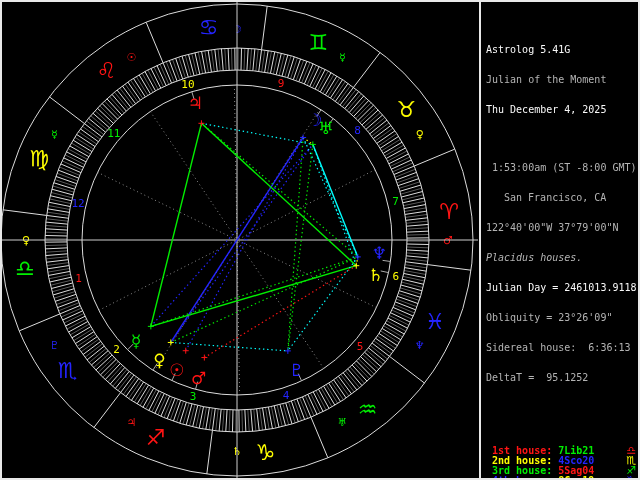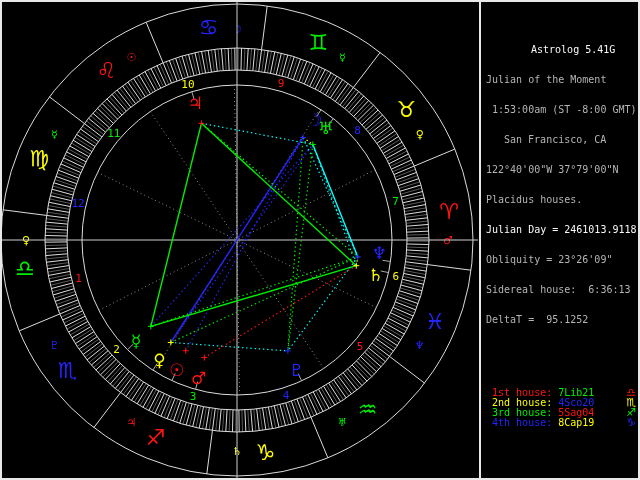--- a/index.html
+++ b/index.html
@@ -4,21 +4,21 @@
 <style>
   html,body{margin:0;padding:0;background:#000;}
   #screen{position:relative;width:640px;height:480px;background:#000;overflow:hidden;
           font-family:"DejaVu Sans Mono",monospace;}
   #frame{position:absolute;left:0;top:0;width:636px;height:476px;border:2px solid #e8e8e8;pointer-events:none;}
   #divider{position:absolute;left:479px;top:0;width:2px;height:480px;background:#e8e8e8;}
   #wheel{position:absolute;left:0;top:0;}
   #panel{position:absolute;left:486px;top:5px;width:150px;color:#b4b4b4;font-size:10px;line-height:10px;white-space:pre;}
   .hline{height:10px;}
   #house-list{margin-top:13px;}
-  .hrow{height:10px;display:flex;}
+  .hrow{height:10px;display:flex;font-weight:bold;}
   .gl{margin-left:auto;font-family:"DejaVu Sans",sans-serif;font-size:11px;line-height:10px;}
 </style>
 </head>
 <body>
 
 <div id="screen">
   <svg id="wheel" width="480" height="480" viewBox="0 0 480 480">
       <line x1="405.60314062202826" y1="261.7481257212795" x2="427.42237058487893" y2="264.5625890499157" stroke="#dcdcdc" stroke-width="1"></line>
       <line x1="405.9570186764007" y1="258.8022828396547" x2="427.8220446227585" y2="261.23551944243354" stroke="#5a5a5a" stroke-width="1"></line>
       <line x1="406.25943078616103" y1="255.85071260053502" x2="428.1635924173113" y2="257.901981290016" stroke="#dcdcdc" stroke-width="1"></line>
@@ -501,26 +501,27 @@
       <text x="198.73681357082472" y="377.78580683178575" fill="#ff1414" font-size="17" text-anchor="middle" dominant-baseline="central" font-family="&quot;DejaVu Sans&quot;,sans-serif">♂</text>
       <text x="195.31020039575128" y="103.21198660351271" fill="#ff1414" font-size="17" text-anchor="middle" dominant-baseline="central" font-family="&quot;DejaVu Sans&quot;,sans-serif">♃</text>
       <text x="375.5383735677873" y="275.44176983718796" fill="#ffff00" font-size="17" text-anchor="middle" dominant-baseline="central" font-family="&quot;DejaVu Sans&quot;,sans-serif">♄</text>
       <text x="325.88279915495946" y="127.97835916940362" fill="#00ef00" font-size="17" text-anchor="middle" dominant-baseline="central" font-family="&quot;DejaVu Sans&quot;,sans-serif">♅</text>
       <text x="379.4405087560435" y="252.6373045116231" fill="#2424ff" font-size="17" text-anchor="middle" dominant-baseline="central" font-family="&quot;DejaVu Sans&quot;,sans-serif">♆</text>
       <text x="296.59622384275633" y="369.9895769040121" fill="#2424ff" font-size="17" text-anchor="middle" dominant-baseline="central" font-family="&quot;DejaVu Sans&quot;,sans-serif">♇</text>
     </svg>
 
   <div id="panel">
     <div id="header-lines">
-      <div class="hline" style="color: rgb(250, 250, 250); margin-left: 45px;">Astrolog 5.41G</div>
+      <div class="hline" style="color: rgb(250, 250, 250);">Astrolog 5.41G</div>
       <div class="hline" style="color: rgb(180, 180, 180);">Julian of the Moment</div>
-      <div class="hline" style="color: rgb(180, 180, 180);"> 1:53:00am (ST -8:00 GMT)</div>
+      <div class="hline" style="color: rgb(250, 250, 250);">Thu December 4, 2025</div>
+      <div class="hline" style="color: rgb(180, 180, 180); margin-top: 28px;"> 1:53:00am (ST -8:00 GMT)</div>
       <div class="hline" style="color: rgb(180, 180, 180); margin-left: 18px;">San Francisco, CA</div>
       <div class="hline" style="color: rgb(180, 180, 180);">122°40'00"W 37°79'00"N</div>
-      <div class="hline" style="color: rgb(180, 180, 180);">Placidus houses.</div>
+      <div class="hline" style="color: rgb(180, 180, 180); font-style: italic;">Placidus houses.</div>
       <div class="hline" style="color: rgb(250, 250, 250);">Julian Day = 2461013.9118</div>
       <div class="hline" style="color: rgb(180, 180, 180);">Obliquity = 23°26'09"</div>
       <div class="hline" style="color: rgb(180, 180, 180);">Sidereal house:  6:36:13</div>
       <div class="hline" style="color: rgb(180, 180, 180);">DeltaT =  95.1252</div>
     </div>
 
     <div id="house-list"><div class="hrow"><span style="color: rgb(255, 20, 20);"> 1st house:</span><span style="color: rgb(0, 239, 0);"> 7Lib21</span><span class="gl" style="color: rgb(255, 20, 20);">♎</span></div><div class="hrow"><span style="color: rgb(255, 255, 0);"> 2nd house:</span><span style="color: rgb(36, 36, 255);"> 4Sco20</span><span class="gl" style="color: rgb(255, 255, 0);">♏</span></div><div class="hrow"><span style="color: rgb(0, 239, 0);"> 3rd house:</span><span style="color: rgb(255, 20, 20);"> 5Sag04</span><span class="gl" style="color: rgb(0, 239, 0);">♐</span></div><div class="hrow"><span style="color: rgb(36, 36, 255);"> 4th house:</span><span style="color: rgb(255, 255, 0);"> 8Cap19</span><span class="gl" style="color: rgb(36, 36, 255);">♑</span></div></div>
     
 
     

